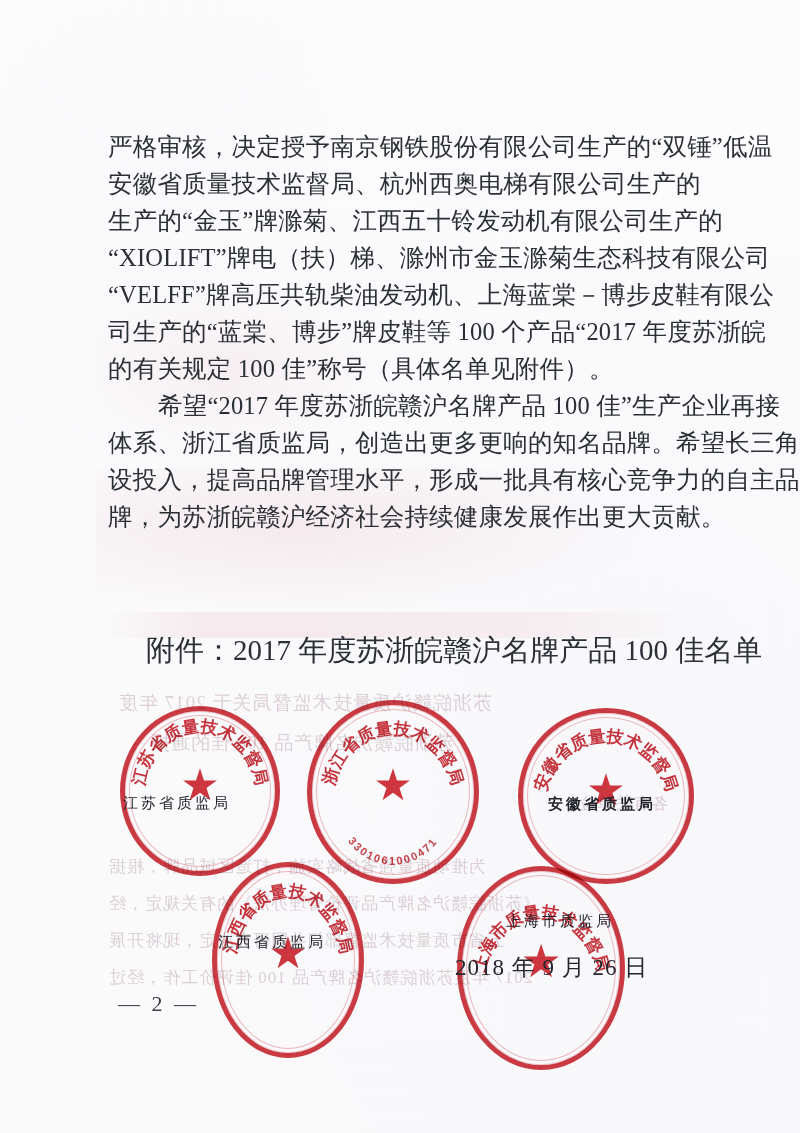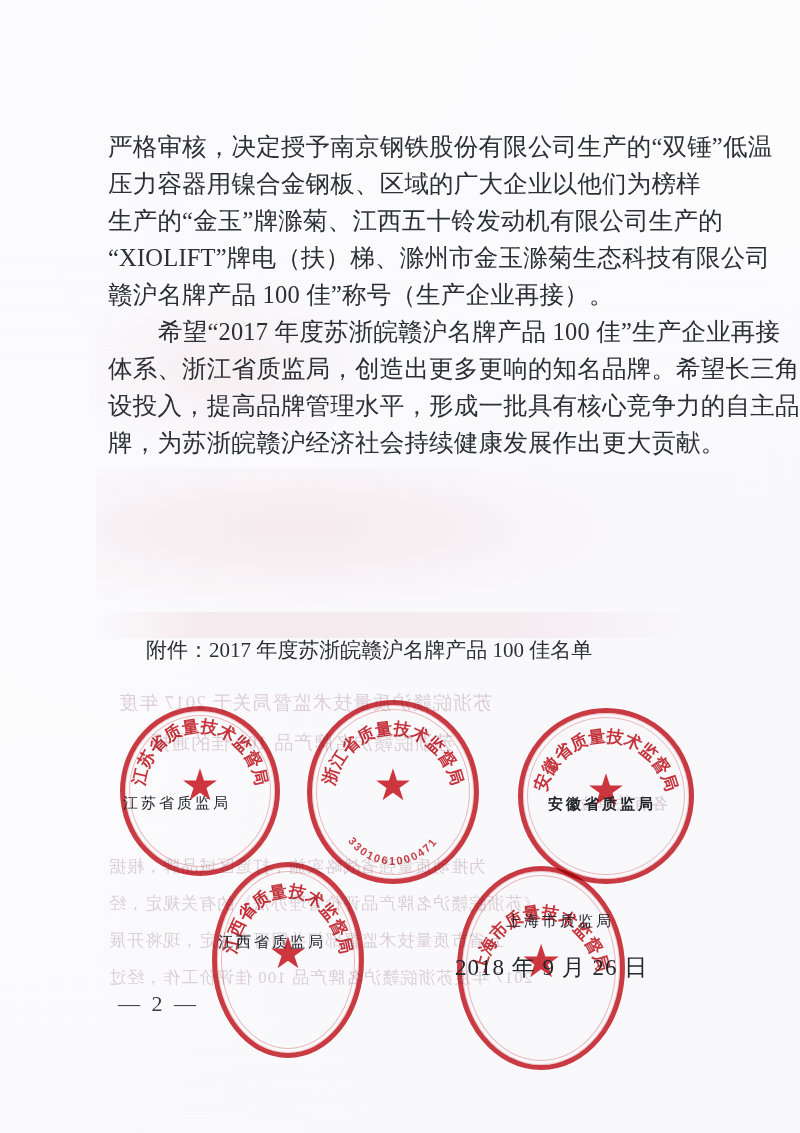--- a/index.html
+++ b/index.html
@@ -64,21 +64,21 @@
   .tline.just > span { display: inline-block; }
   .tline.indent { text-indent: 50px; }
   .tline.latin {
     font-family: "Liberation Serif", "DejaVu Serif", serif;
   }
 
   #attach-line {
     position: absolute;
     left: 146px;
     top: 633px;
-    font-size: 21px;
+    font-size: 29px;
     line-height: 34px;
     color: #2b2f36;
     white-space: nowrap;
   }
 
   
   #page-number {
     position: absolute;
     left: 118px;
     top: 991px;
@@ -186,27 +186,29 @@
   <div class="bleed-band" style="left:96px; top:612px; width:610px; height:26px; background:linear-gradient(90deg, rgba(224,170,180,0) 0%, rgba(224,170,180,0.20) 18%, rgba(224,170,180,0.16) 70%, rgba(224,170,180,0) 100%);"></div>
   <div class="bleed-band" style="left:96px; top:468px; width:560px; height:150px; background:radial-gradient(ellipse at 35% 40%, rgba(226,176,186,0.22) 0%, rgba(226,176,186,0) 70%);"></div>
   <div class="bleed-band" style="left:90px; top:280px; width:300px; height:180px; background:radial-gradient(ellipse at 45% 50%, rgba(228,182,190,0.17) 0%, rgba(228,182,190,0) 72%);"></div>
 
   <div id="body-text">
 
     <div class="tline just">
         <span>严格审核，决定授予南京钢铁股份有限公司生产的“双锤”低温</span>
       </div>
     <div class="tline just">
-        <span>压力容器用镍合金钢板、区域的广大企业以他们为榜样</span>
+        <span>安徽省质量技术监督局、杭州西奥电梯有限公司生产的</span>
       </div>
     <div class="tline just">
         <span>生产的“金玉”牌滁菊、江西五十铃发动机有限公司生产的</span>
       </div>
     <div class="tline latin"><span>“XIOLIFT”牌电（扶）梯、滁州市金玉滁菊生态科技有限公司</span></div>
-    <div class="tline"><span>赣沪名牌产品 100 佳”称号（生产企业再接）。</span></div>
+    <div class="tline latin"><span>“VELFF”牌高压共轨柴油发动机、上海蓝棠－博步皮鞋有限公</span></div>
+    <div class="tline"><span>司生产的“蓝棠、博步”牌皮鞋等 100 个产品“2017 年度苏浙皖</span></div>
+    <div class="tline"><span>的有关规定 100 佳”称号（具体名单见附件）。</span></div>
 
     <div class="tline indent"><span>希望“2017 年度苏浙皖赣沪名牌产品 100 佳”生产企业再接</span></div>
     <div class="tline"><span>体系、浙江省质监局，创造出更多更响的知名品牌。希望长三角</span></div>
     <div class="tline"><span>设投入，提高品牌管理水平，形成一批具有核心竞争力的自主品</span></div>
     <div class="tline"><span>牌，为苏浙皖赣沪经济社会持续健康发展作出更大贡献。</span></div>
 
   </div>
 
   <div id="attach-line">附件：2017 年度苏浙皖赣沪名牌产品 100 佳名单</div>
 

